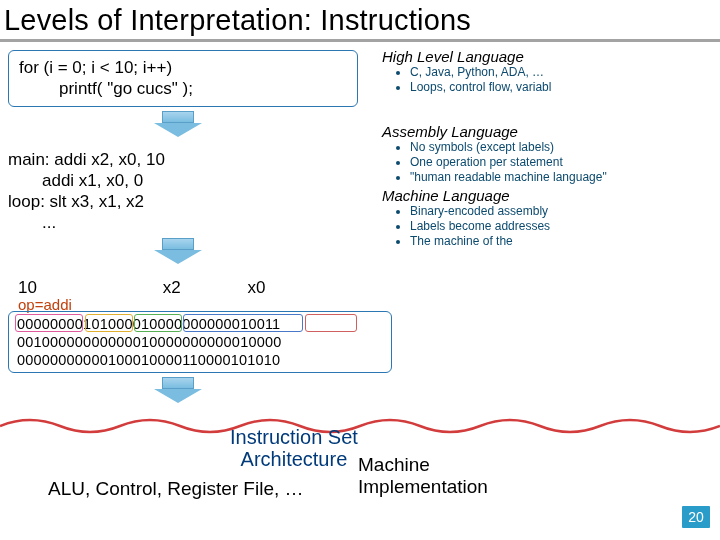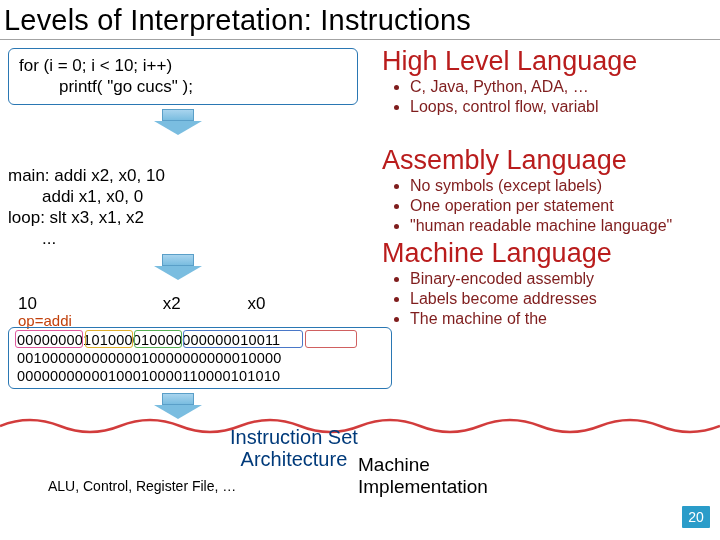--- a/index.html
+++ b/index.html
@@ -10,21 +10,21 @@
     background: #fff;
     color: #000;
     position: relative;
     overflow: hidden;
     font-size: 15px;
   }
   .title {
     font-size: 29px;
     font-weight: 400;
     padding: 4px 8px 2px 4px;
-    border-bottom: 1px solid #a3a3a3;
+    border-bottom: 3px solid #a3a3a3;
     letter-spacing: 0.2px;
   }
   .content {
     display: flex;
     flex-direction: row;
     padding: 4px 0 0 8px;
   }
   .left-col {
     width: 370px;
     flex: 0 0 370px;
@@ -39,21 +39,21 @@
     padding: 6px 10px;
     margin: 4px 0 0 0;
     font-size: 17px;
     line-height: 1.25;
     width: 350px;
   }
   .codebox .line2 { padding-left: 40px; }
   .asm-box {
     font-size: 17px;
     line-height: 1.25;
-    margin-top: 30px;
+    margin-top: 12px;
     width: 360px;
   }
   .asm-box .l1 { }
   .asm-box .l2 { padding-left: 34px; }
   .asm-box .l3 { }
   .asm-box .l4 { padding-left: 34px; }
   .ml-labels {
     font-size: 17px;
     margin-top: 14px;
   }
@@ -85,33 +85,34 @@
     border-radius: 3px;
     pointer-events: none;
   }
   .hl1 { left: 6px;  width: 68px; border: 1px solid #e05a9e; }
   .hl2 { left: 76px; width: 48px; border: 1px solid #e0b030; }
   .hl3 { left: 125px;width: 48px; border: 1px solid #58b055; }
   .hl4 { left: 174px;width: 120px; border: 1px solid #4a78c8; }
   .hl5 { left: 296px;width: 52px; border: 1px solid #d06060; }
 
   .sec-title {
-    font-size: 27px;
-    color: #b91c1c;
+    font-size: 15px;
+    color: #000000;
     font-weight: 400;
     margin-top: 2px;
+    font-style: italic;
   }
   .sec-title.asm { margin-top: 28px; }
   .sec-title.ml { }
   ul.bullets {
     list-style: disc;
     padding-left: 28px;
-    font-size: 16px;
-    line-height: 1.25;
-    color: #7f1d1d;
+    font-size: 12px;
+    line-height: 1.25;
+    color: #0c4a6e;
   }
   ul.bullets li { margin: 0; }
 
   .arrow {
     width: 60px; height: 26px;
     margin: 4px 0 0 140px;
     position: relative;
   }
   .arrow .shaft {
     position: absolute;
@@ -133,21 +134,21 @@
     position: absolute;
     left: 230px; top: 426px;
     text-align: center;
     font-size: 20px;
     color: #003a7a;
     line-height: 1.1;
   }
   .impl-line {
     position: absolute;
     left: 48px; top: 478px;
-    font-size: 14px;
+    font-size: 19px;
   }
   .impl-right {
     position: absolute;
     left: 358px; top: 454px;
     font-size: 19px;
   }
   .wave {
     position: absolute;
     left: 0; top: 412px;
     width: 720px; height: 22px;

